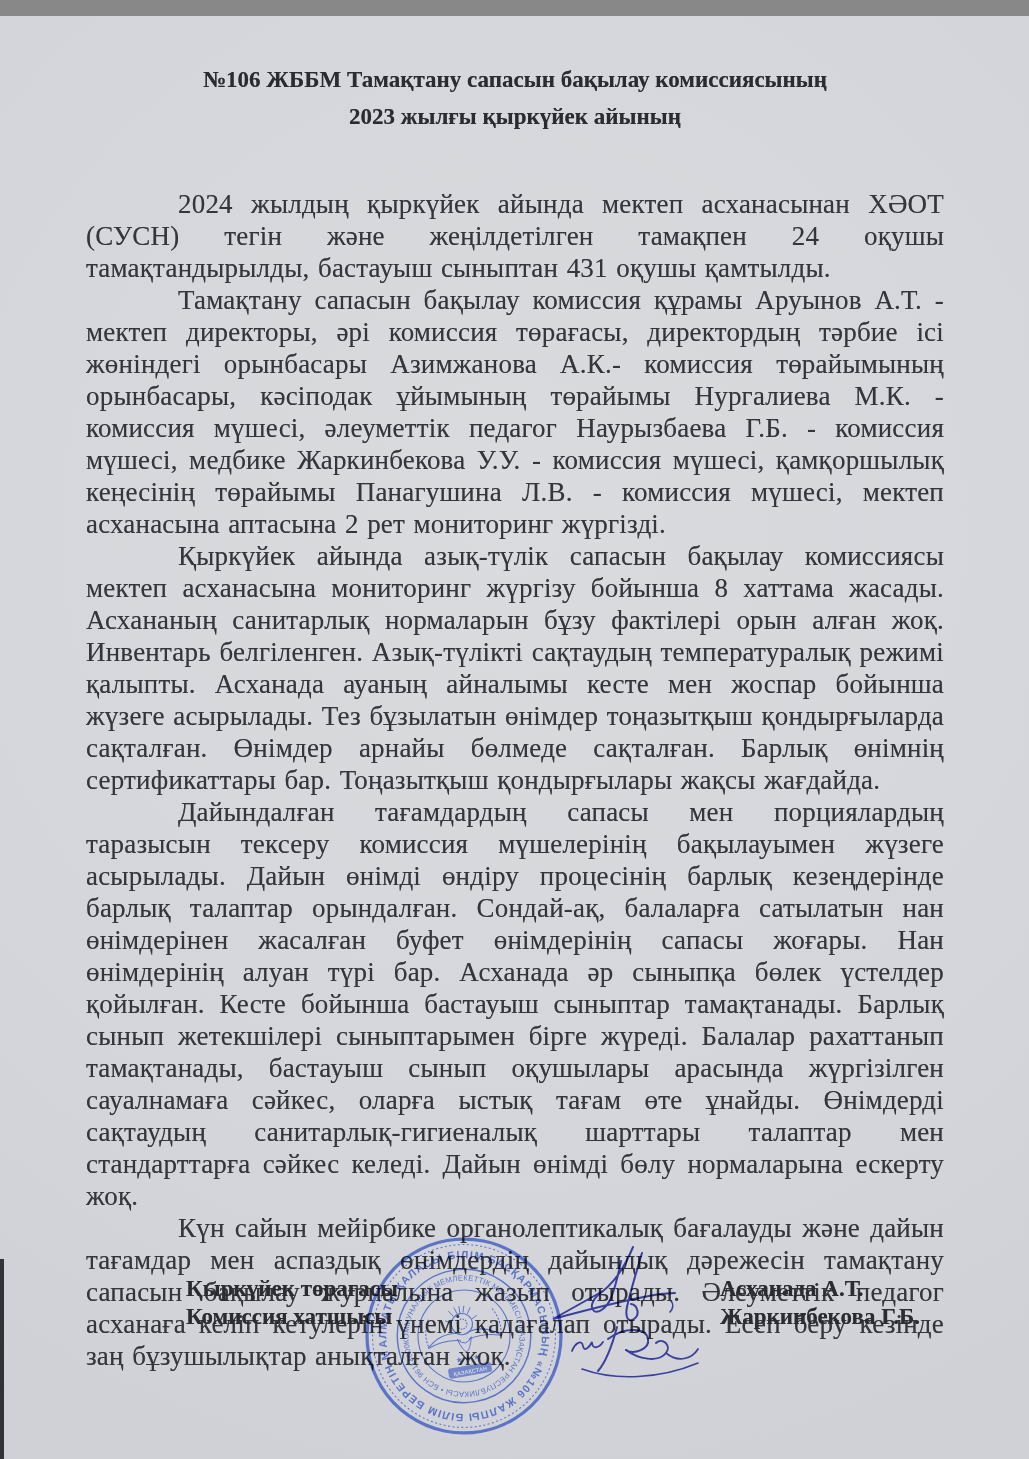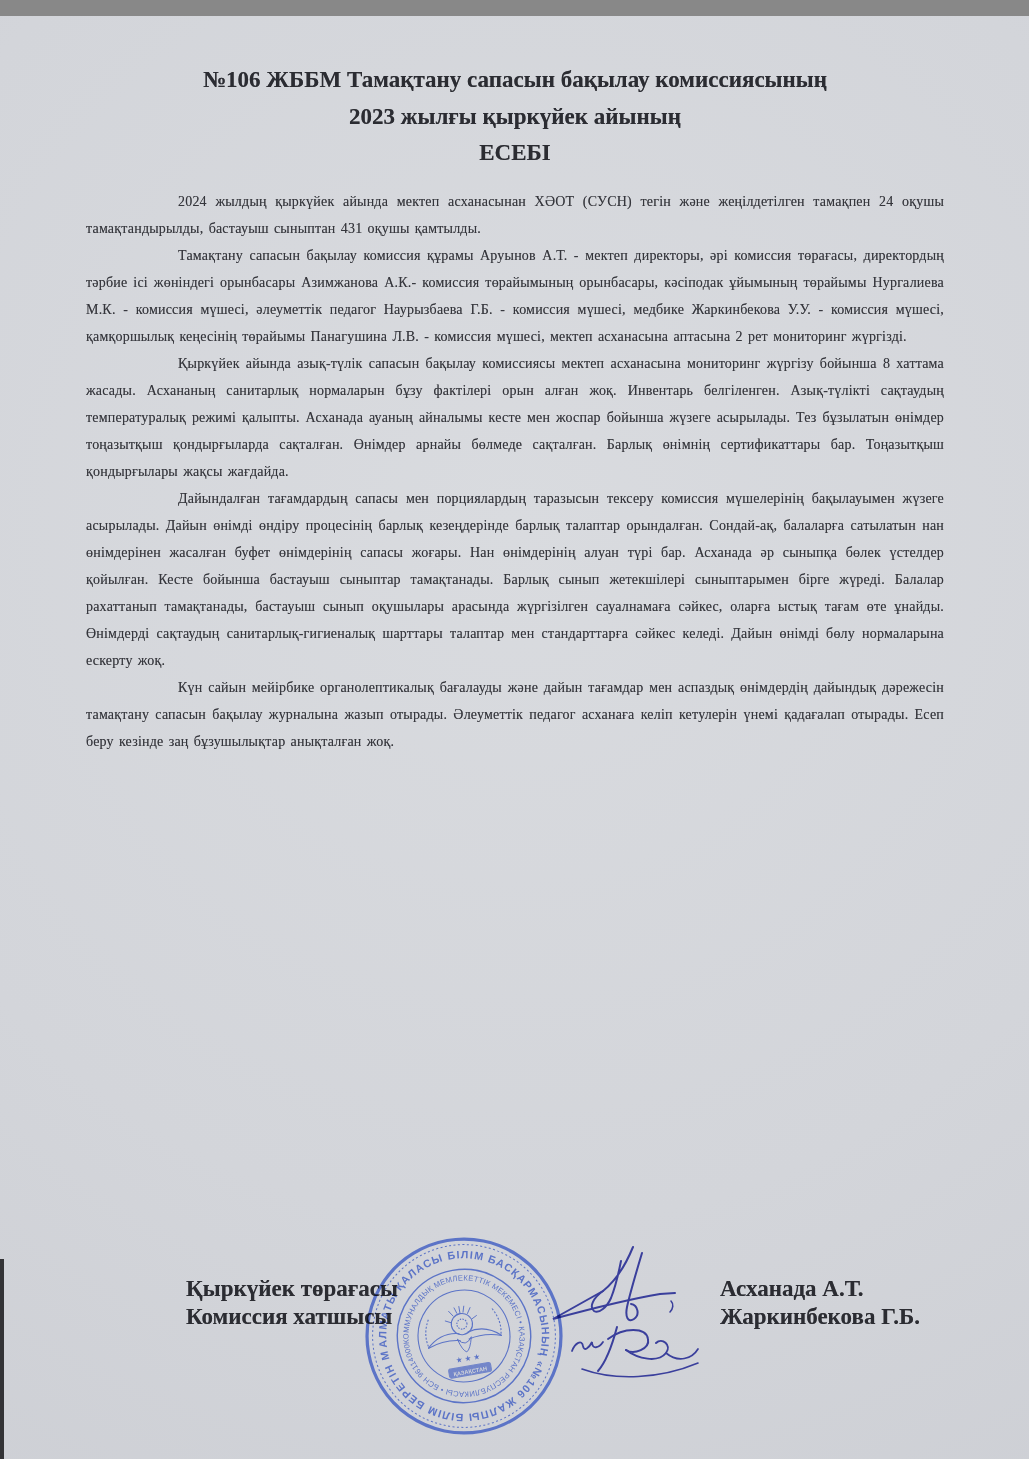--- a/index.html
+++ b/index.html
@@ -20,21 +20,21 @@
     text-align:center; font-weight:bold; font-size:23px; line-height:36.5px;
     color:#2b2c32;
     text-shadow:0 0 0.6px rgba(43,44,50,0.55);
   }
 
   .body-block {
     position:absolute; top:172px; left:86px; width:858px;
   }
   .body-block p {
     margin:0;
-    font-size:14px; line-height:27px;
+    font-size:27px; line-height:32px;
     text-align:justify; text-indent:92px;
     letter-spacing:0.2px; word-spacing:1.5px;
     text-shadow:0 0 0.6px rgba(53,54,60,0.5);
   }
 
   .sig-row { position:absolute; left:86px; width:858px; font-weight:bold; font-size:23px; color:#2b2c32; text-shadow:0 0 0.6px rgba(43,44,50,0.5); }
   .sig-row .role { margin-left:100px; }
   .sig-row .name { position:absolute; left:634px; top:0; }
 
   .stamp {
@@ -53,21 +53,20 @@
 </style>
 </head>
 <body>
 
 <div class="sheet">
   <div class="scan">
 
     <div class="title-block">
       <div>№106 ЖББМ Тамақтану сапасын бақылау комиссиясының</div>
       <div>2023 жылғы қыркүйек айының</div>
-      <div>ЕСЕБІ</div>
     </div>
 
     <div class="body-block">
       <p>2024 жылдың қыркүйек айында мектеп асханасынан ХӘОТ (СУСН) тегін және жеңілдетілген тамақпен 24 оқушы тамақтандырылды, бастауыш сыныптан 431 оқушы қамтылды.</p>
       <p>Тамақтану сапасын бақылау комиссия құрамы Аруынов А.Т. - мектеп директоры, әрі комиссия төрағасы, директордың тәрбие ісі жөніндегі орынбасары Азимжанова А.К.- комиссия төрайымының орынбасары, кәсіподак ұйымының төрайымы Нургалиева М.К. - комиссия мүшесі, әлеуметтік педагог Наурызбаева Г.Б. - комиссия мүшесі, медбике Жаркинбекова У.У. - комиссия мүшесі, қамқоршылық кеңесінің төрайымы Панагушина Л.В. - комиссия мүшесі, мектеп асханасына аптасына 2 рет мониторинг жүргізді.</p>
       <p>Қыркүйек айында азық-түлік сапасын бақылау комиссиясы мектеп асханасына мониторинг жүргізу бойынша 8 хаттама жасады. Асхананың санитарлық нормаларын бұзу фактілері орын алған жоқ. Инвентарь белгіленген. Азық-түлікті сақтаудың температуралық режимі қалыпты. Асханада ауаның айналымы кесте мен жоспар бойынша жүзеге асырылады. Тез бұзылатын өнімдер тоңазытқыш қондырғыларда сақталған. Өнімдер арнайы бөлмеде сақталған. Барлық өнімнің сертификаттары бар. Тоңазытқыш қондырғылары жақсы жағдайда.</p>
       <p>Дайындалған тағамдардың сапасы мен порциялардың таразысын тексеру комиссия мүшелерінің бақылауымен жүзеге асырылады. Дайын өнімді өндіру процесінің барлық кезеңдерінде барлық талаптар орындалған. Сондай-ақ, балаларға сатылатын нан өнімдерінен жасалған буфет өнімдерінің сапасы жоғары. Нан өнімдерінің алуан түрі бар. Асханада әр сыныпқа бөлек үстелдер қойылған. Кесте бойынша бастауыш сыныптар тамақтанады. Барлық сынып жетекшілері сыныптарымен бірге жүреді. Балалар рахаттанып тамақтанады, бастауыш сынып оқушылары арасында жүргізілген сауалнамаға сәйкес, оларға ыстық тағам өте ұнайды. Өнімдерді сақтаудың санитарлық-гигиеналық шарттары талаптар мен стандарттарға сәйкес келеді. Дайын өнімді бөлу нормаларына ескерту жоқ.</p>
       <p>Күн сайын мейірбике органолептикалық бағалауды және дайын тағамдар мен аспаздық өнімдердің дайындық дәрежесін тамақтану сапасын бақылау журналына жазып отырады. Әлеуметтік педагог асханаға келіп кетулерін үнемі қадағалап отырады. Есеп беру кезінде заң бұзушылықтар анықталған жоқ.</p>
     </div>
 

